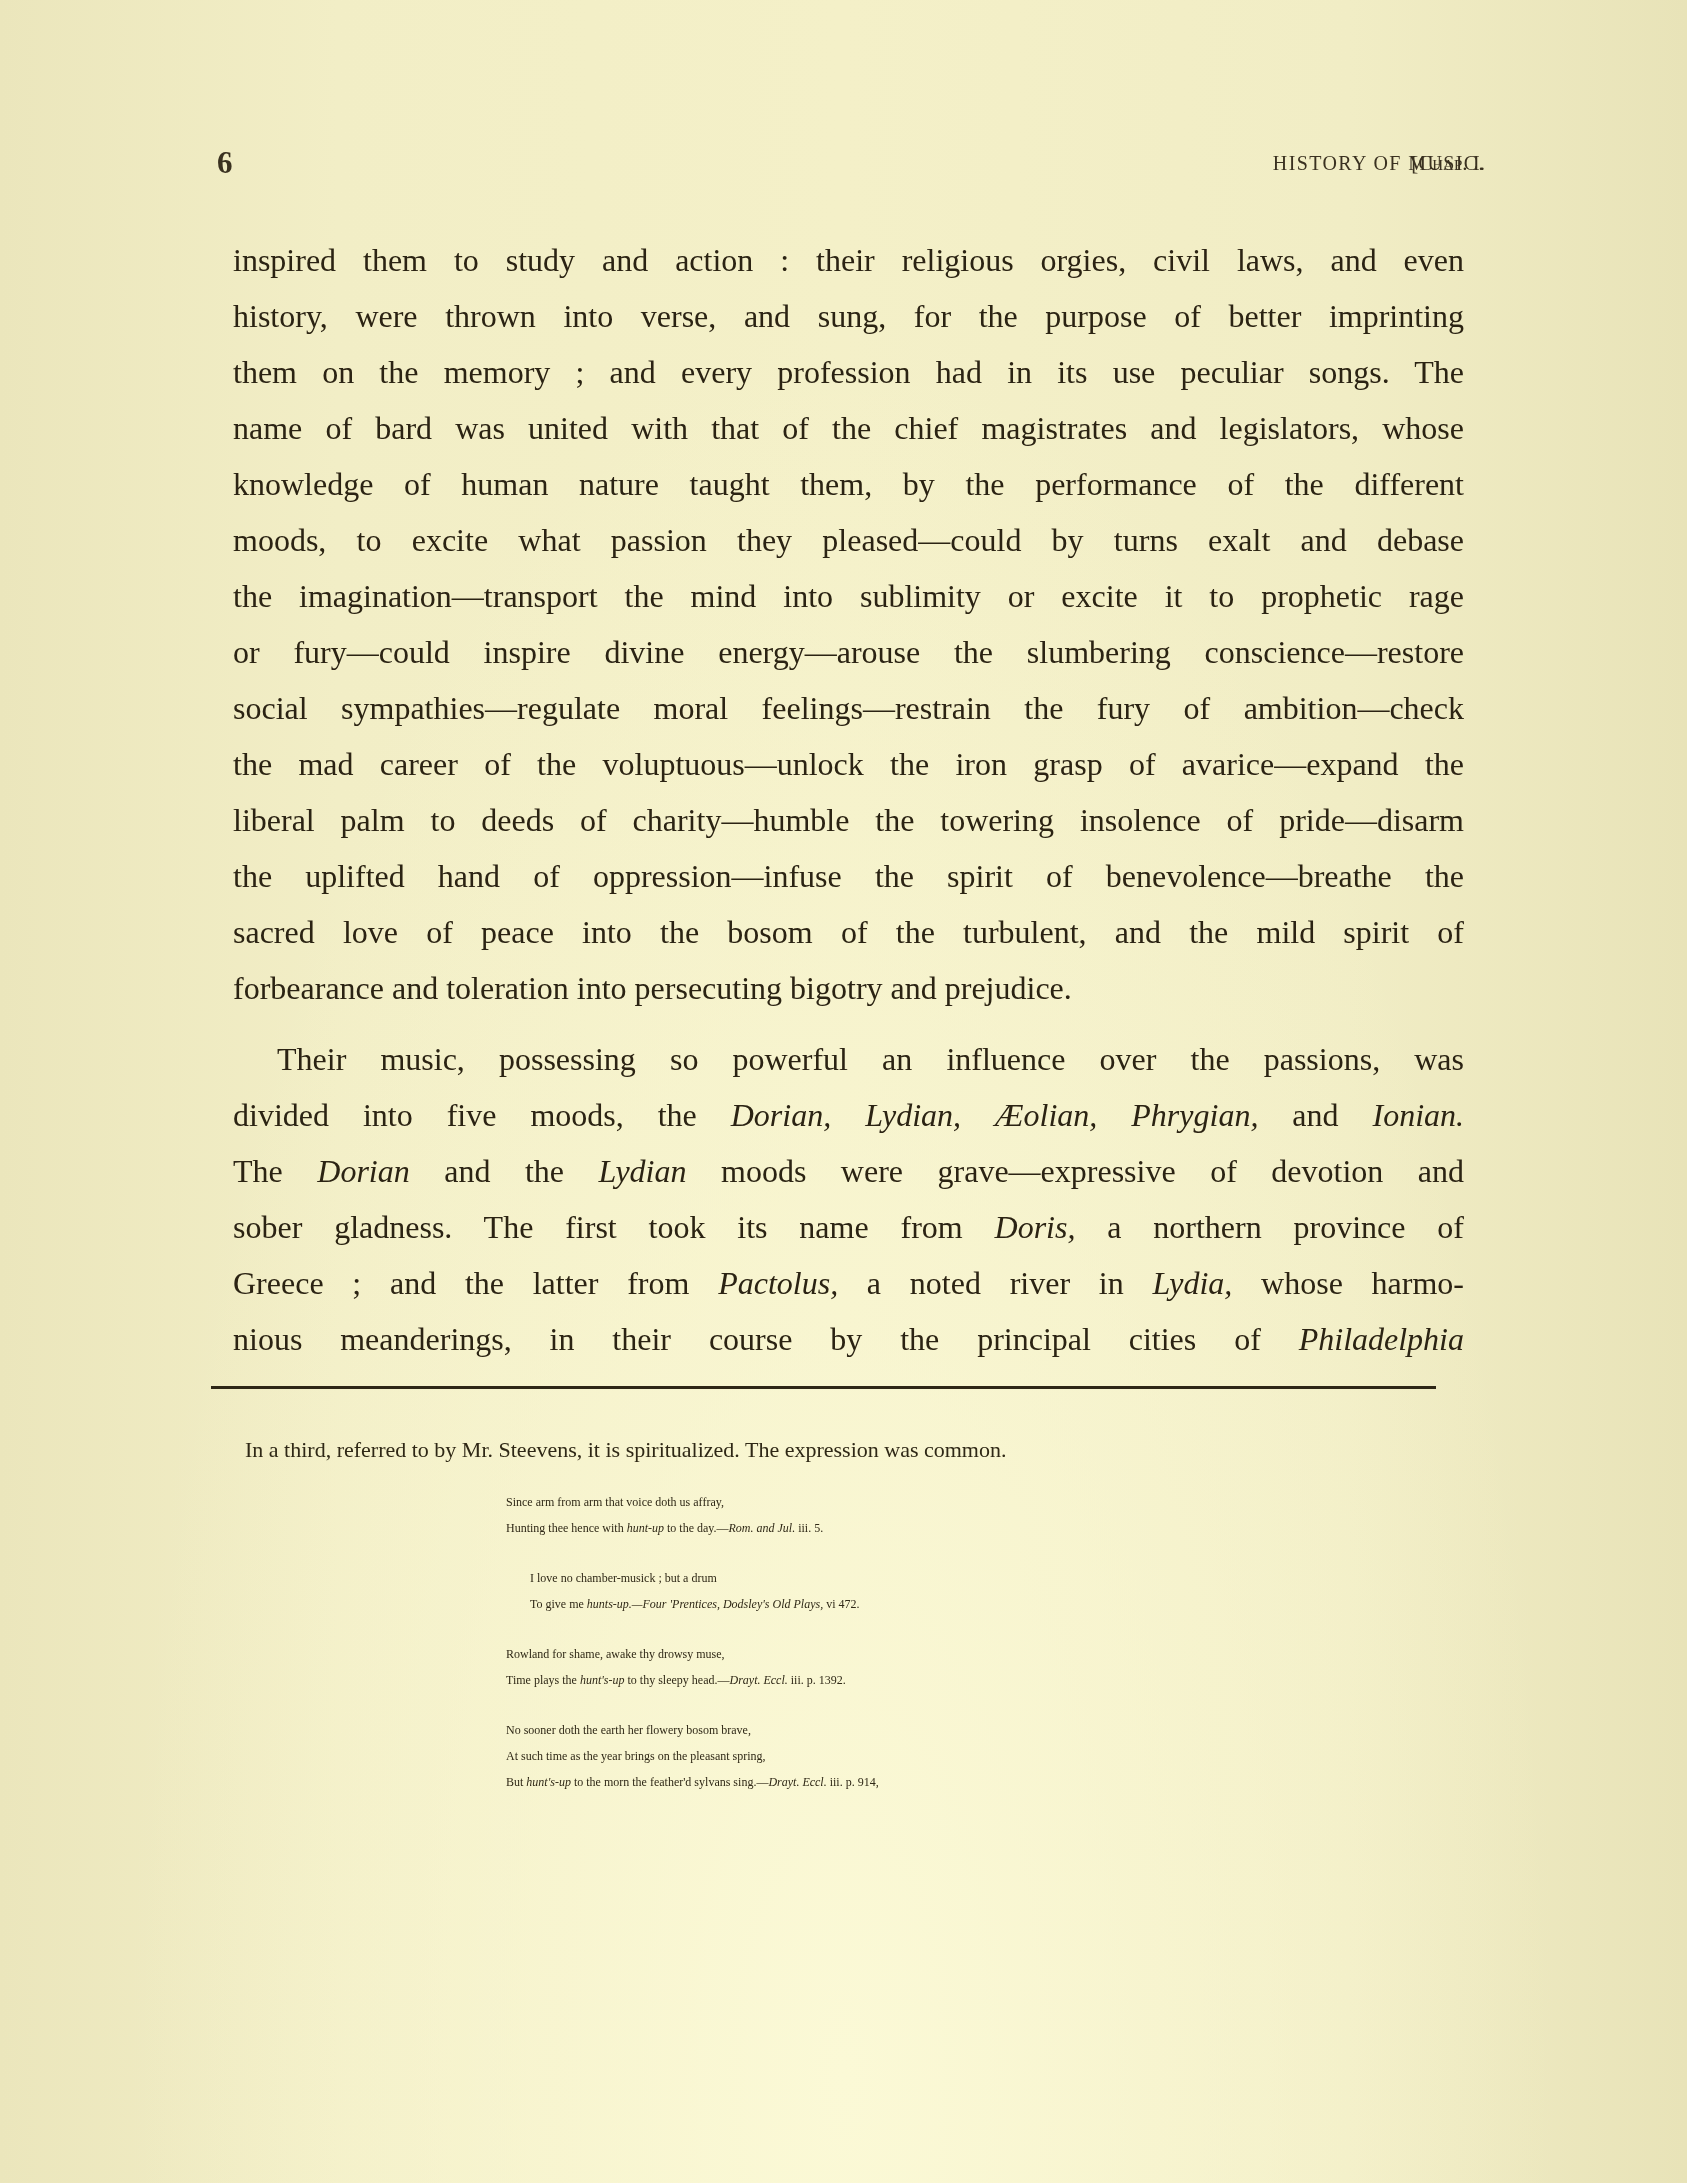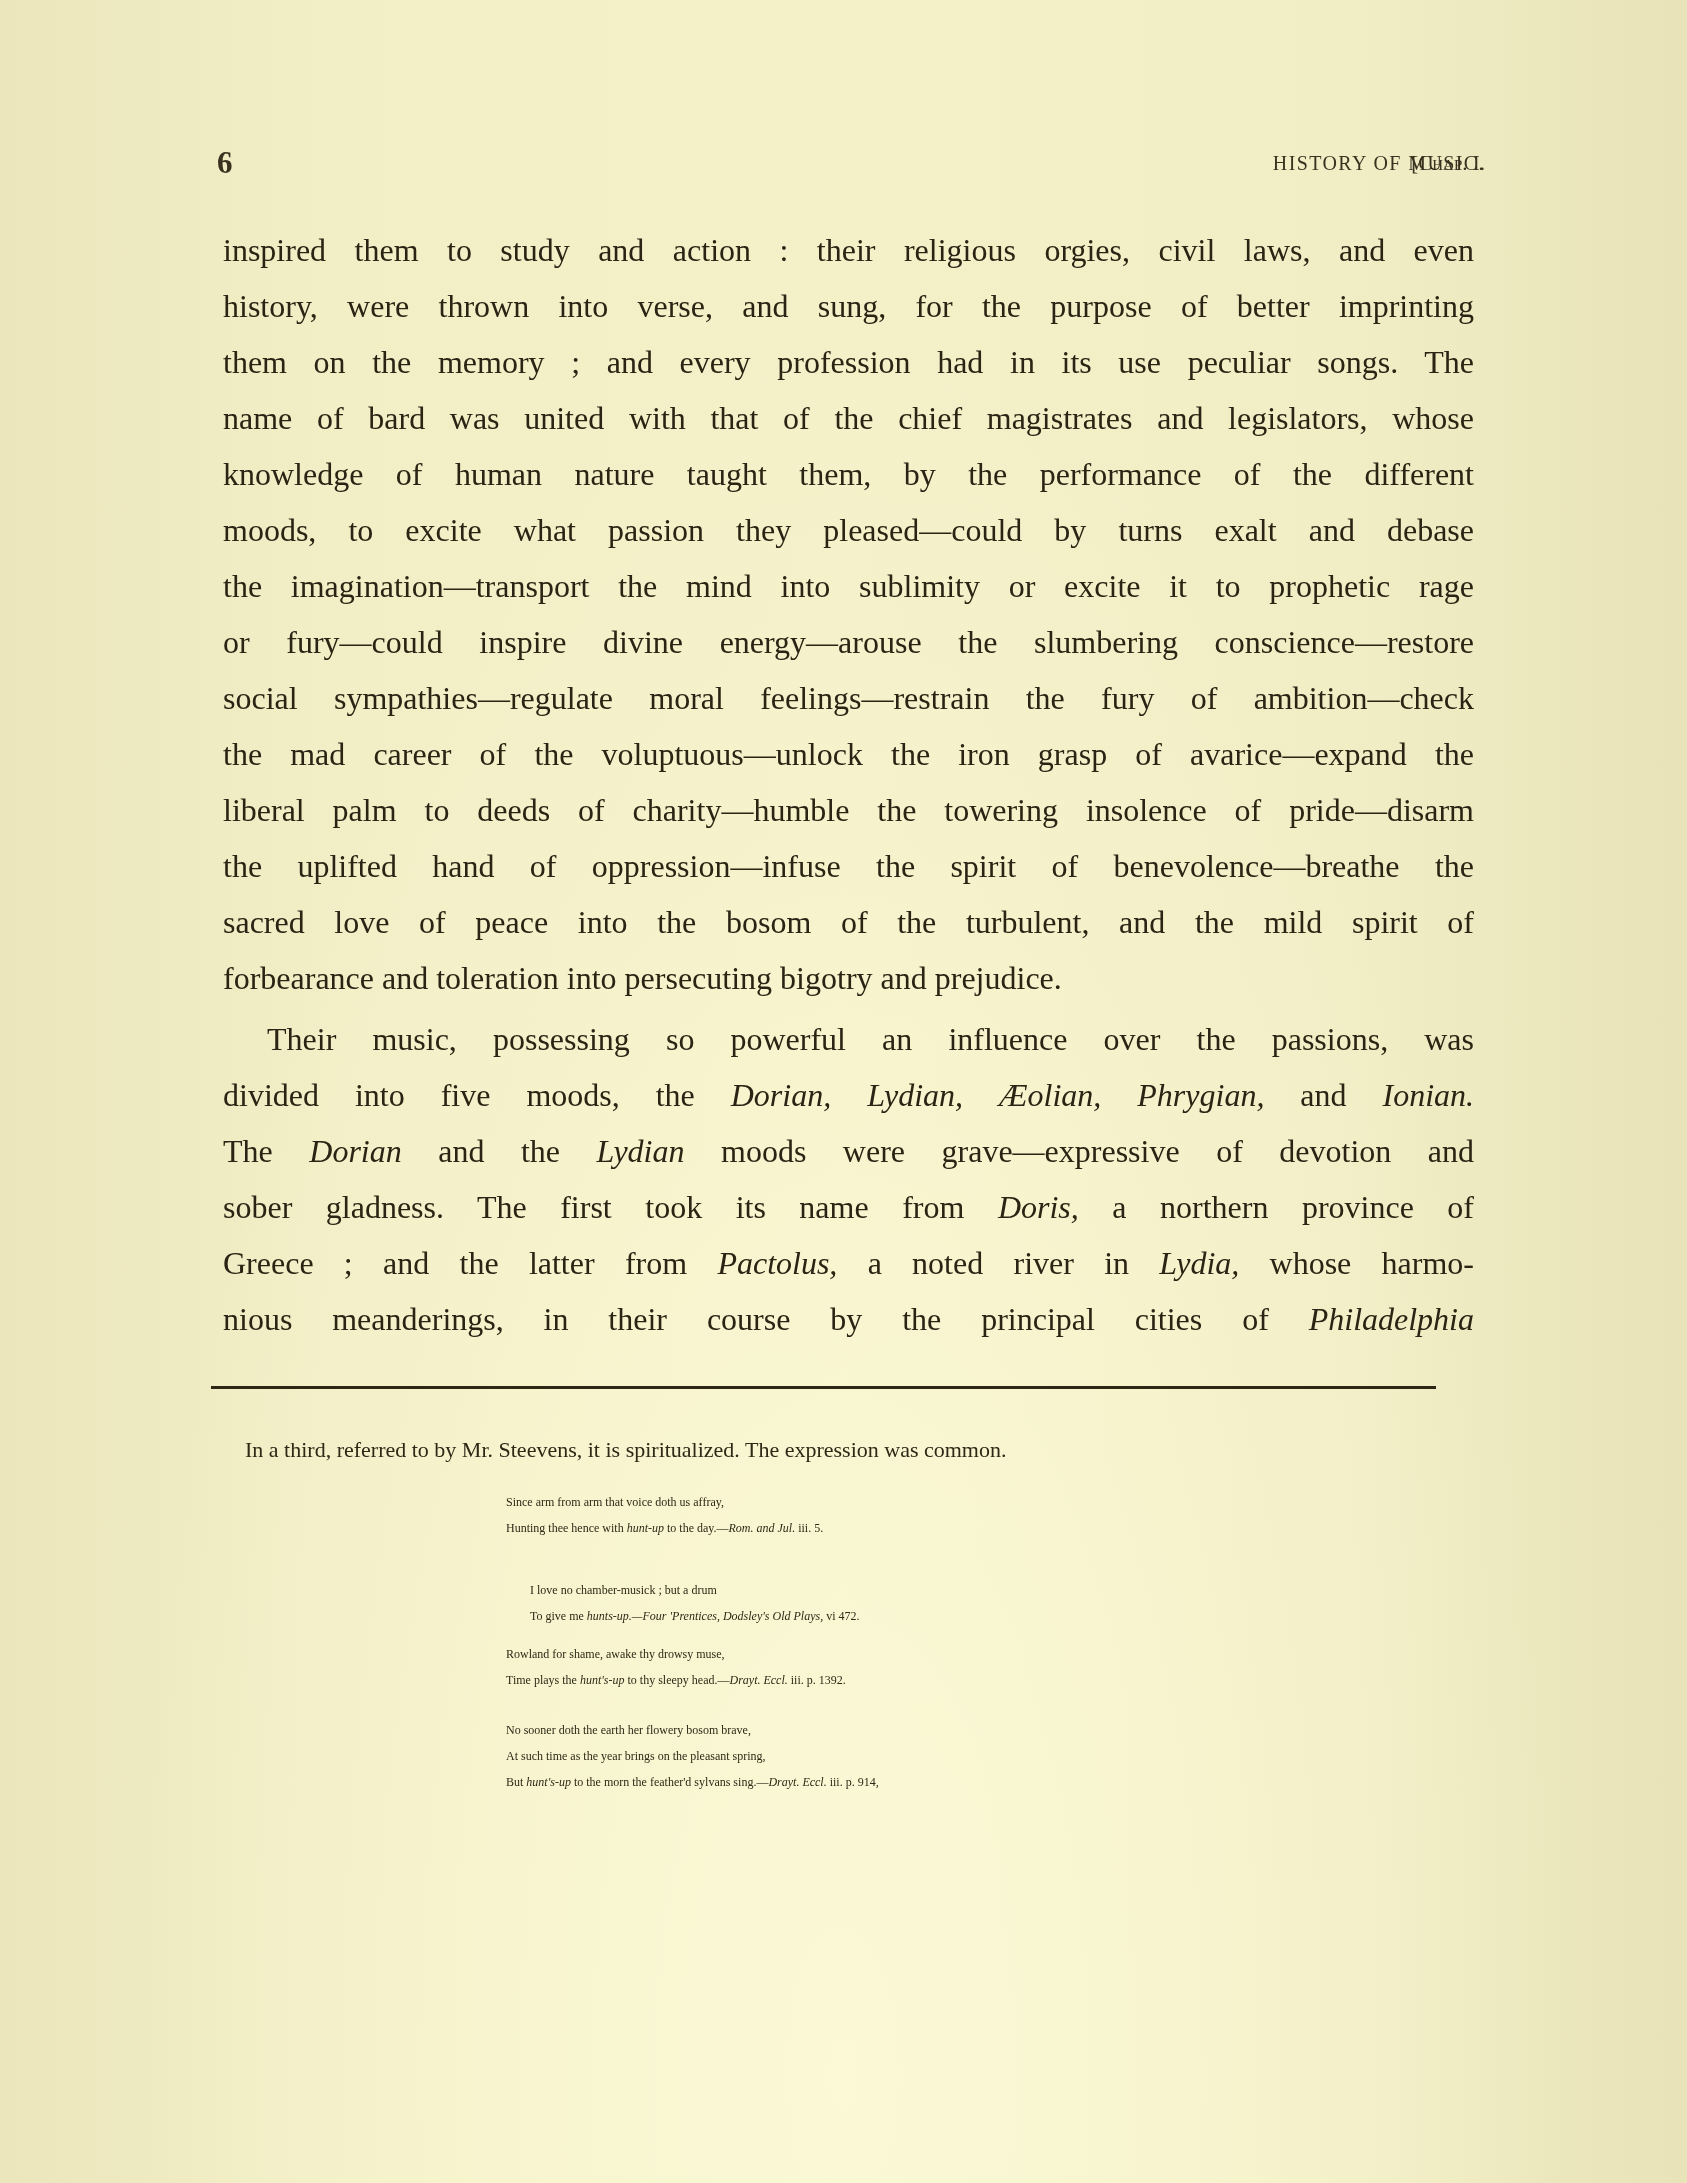--- a/index.html
+++ b/index.html
@@ -16,21 +16,21 @@
   .page { position:absolute; left:0; top:0; width:1687px; height:2183px; }
   .header { position:absolute; top:145px; left:217px; width:1268px; height:35px;
     font-family:"Liberation Serif", serif; color:#3a3120; }
   .page-num { position:absolute; left:0; top:0; font-size:31px; font-weight:bold; }
   .running-title { position:absolute; left:0; right:0; top:7px; text-align:right;
     font-size:20px; letter-spacing:1.4px; }
   .chap { position:absolute; right:0; top:5.6px; font-size:21px; font-variant:small-caps;margin-left:8px; }
   .body-text { position:absolute; left:218px; top:217px; width:1261px;
     font-family:"Liberation Serif", serif; font-size:32px; line-height:56px;
     text-align:justify; color:#2b2313; }
-  .body-text p { margin:5px; }
+  .body-text p { margin:15px; }
   .body-text .line { display:block; text-align:justify; text-align-last:justify; white-space:nowrap; }
   .body-text .line.last { text-align-last:left; }
   em { font-style:italic; }
   .rule { position:absolute; left:211px; top:1386px; width:1225px; height:2.8px;
     background:#2e2716; }
   .footnotes { position:absolute; left:217px; top:1437px; width:1268px;
     font-family:"Liberation Serif", serif; color:#2f2816; }
   .fn-intro { position:absolute; left:28px; top:0; font-size:22px; }
   .verse { position:absolute; font-size:12px; line-height:26px; white-space:nowrap; }
   .verse .vl { display:block; }
@@ -78,21 +78,21 @@
   <div class="rule"></div>
 
   <div class="footnotes">
     <div class="fn-intro">In a third, referred to by Mr. Steevens, it is spiritualized.  The expression was common.</div>
 
     <div class="verse" style="left:289px; top:52px;">
       <span class="vl">Since arm from arm that voice doth us affray,</span>
       <span class="vl"><span>Hunting thee hence with </span><em>hunt-up</em><span> to the day.—</span><em>Rom. and Jul.</em><span> iii. 5.</span></span>
     </div>
 
-    <div class="verse" style="left:313px; top:128px;margin-top:12px;">
+    <div class="verse" style="left:313px; top:128px;">
       <span class="vl">I love no chamber-musick ;  but a drum</span>
       <span class="vl"><span>To give me </span><em>hunts-up.—Four 'Prentices, Dodsley's Old Plays,</em><span> vi 472.</span></span>
     </div>
 
     <div class="verse" style="left:289px; top:204px;">
       <span class="vl">Rowland for shame, awake thy drowsy muse,</span>
       <span class="vl"><span>Time plays the </span><em>hunt's-up</em><span> to thy sleepy head.—</span><em>Drayt. Eccl.</em><span> iii. p. 1392.</span></span>
     </div>
 
     <div class="verse" style="left:289px; top:280px;">

